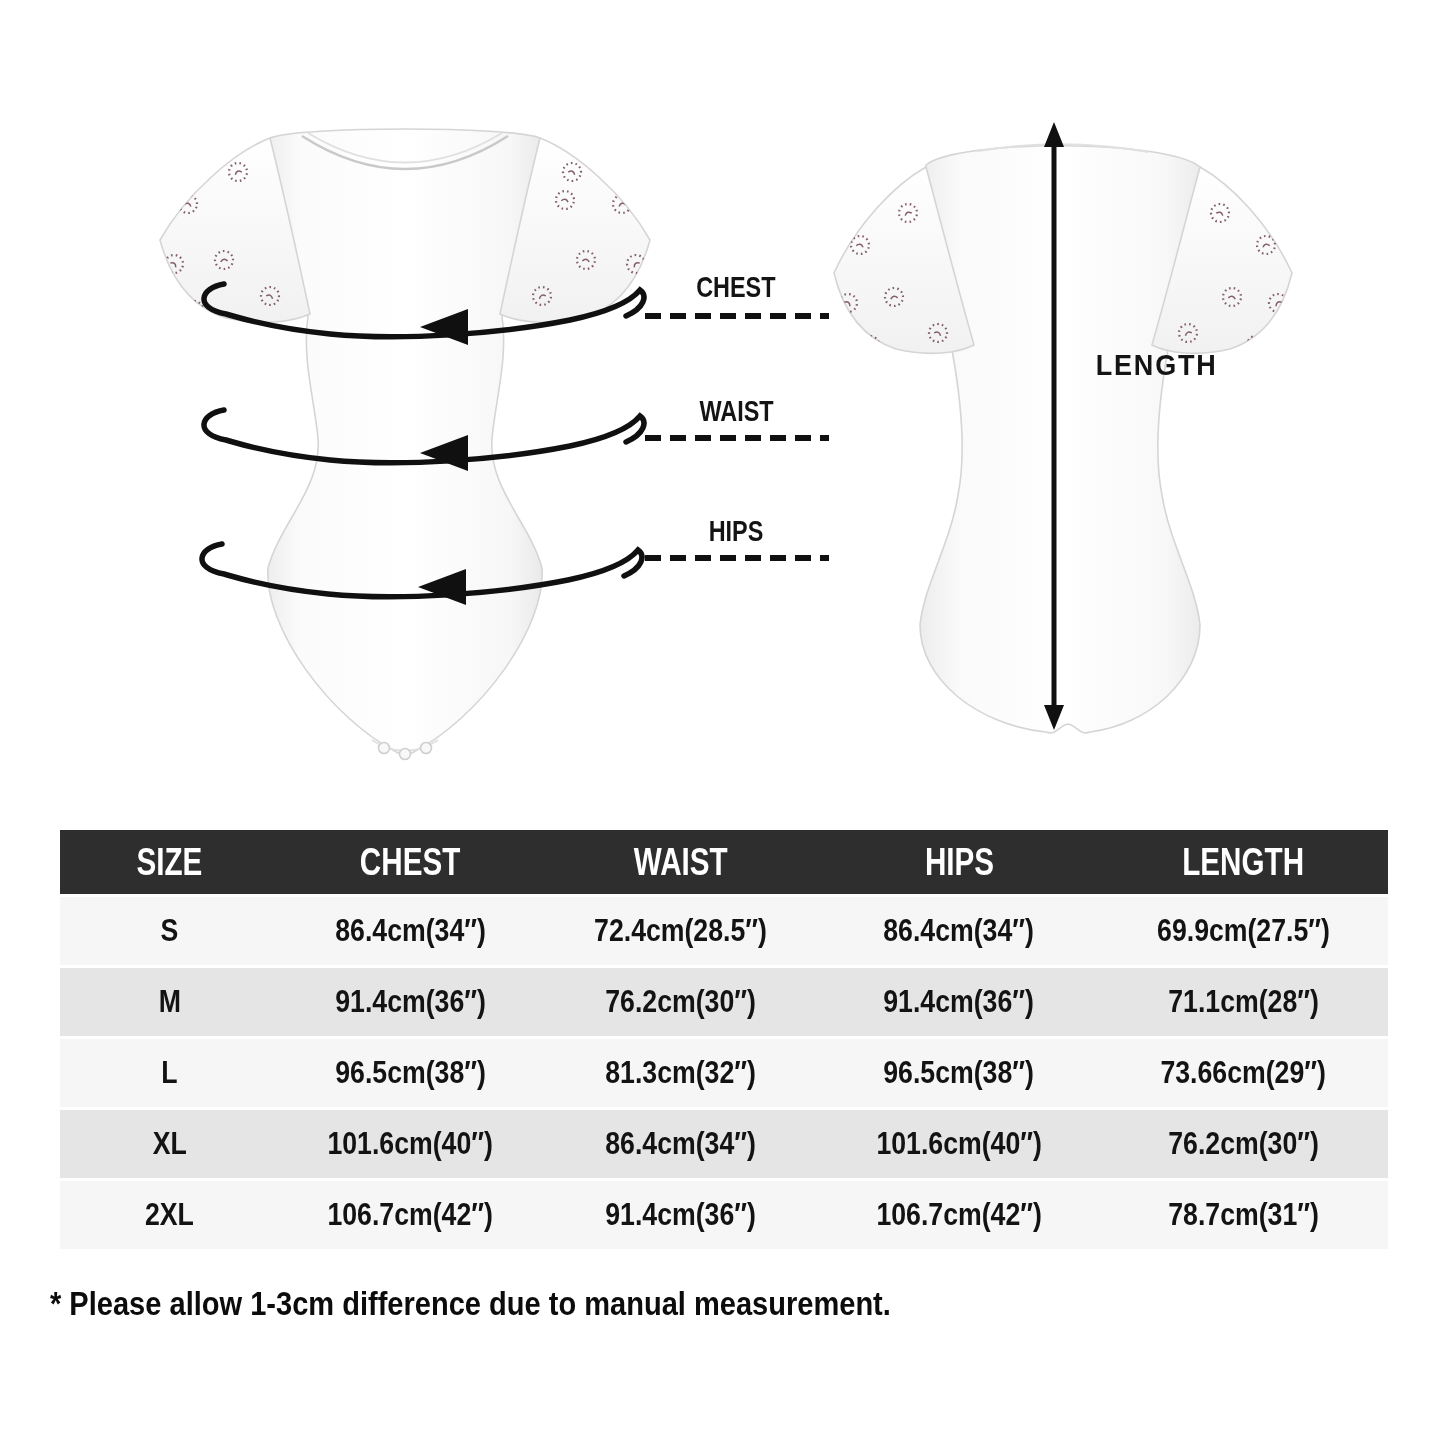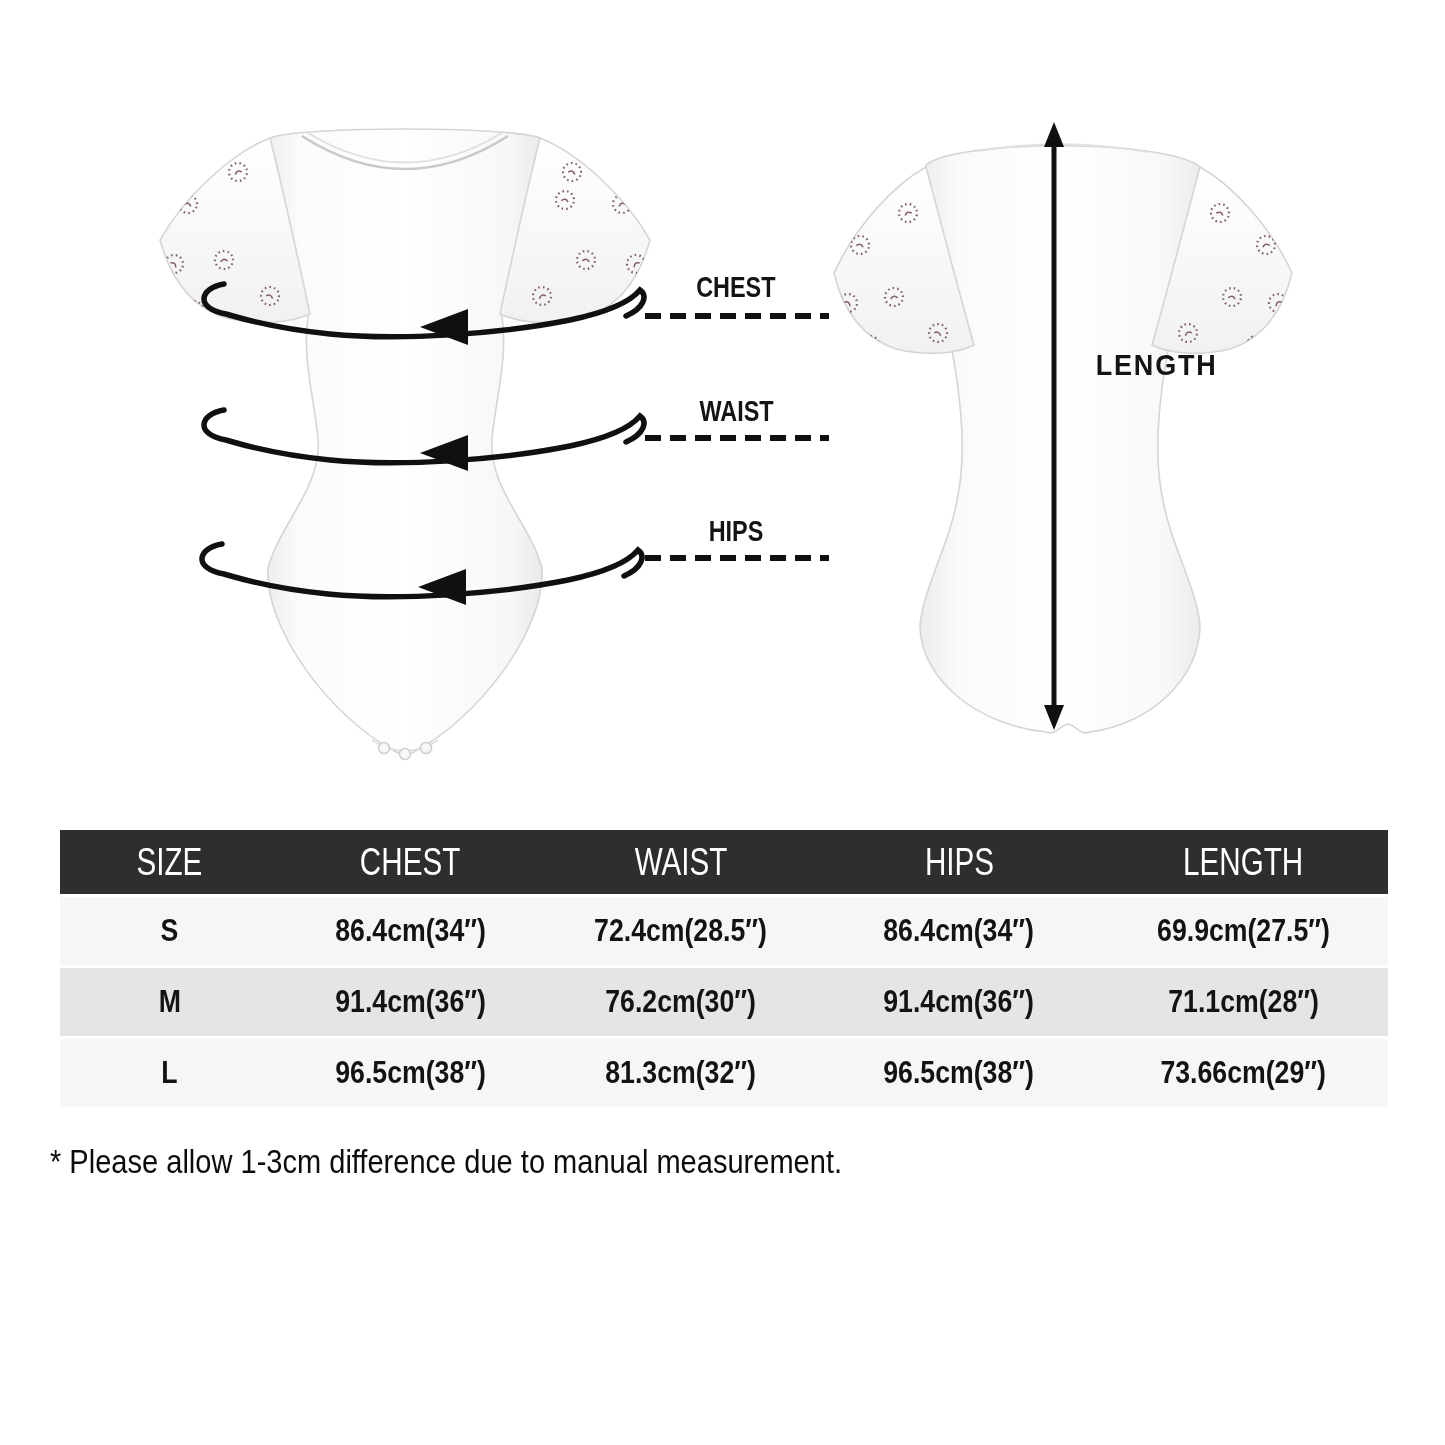--- a/index.html
+++ b/index.html
@@ -26,30 +26,30 @@
   .fillln{fill:var(--line,#101010);stroke:none;}
   .garment-stroke{stroke:#d5d5d5;stroke-width:1.6;}
   .seam{stroke:#c9c9c9;stroke-width:2.6;fill:none;}
   .seam2{stroke:#e0e0e0;stroke-width:1.8;fill:none;}
   .motif{stroke:var(--pattern,#6e4350);fill:none;opacity:.85;}
 
   
   .table-wrap{margin:0 57px 0 60px;}
   table.size-table{width:1328px;border-collapse:collapse;table-layout:fixed;}
   .size-table th{background:var(--header-bg,#2e2e2e);color:var(--header-text,#ffffff);
-                 height:64px;font-size:39px;font-weight:normal;padding:0;}
+                 height:64px;font-size:39px;font-weight:bold;padding:0;}
   .size-table td{height:68px;border-top:3px solid #ffffff;text-align:center;
                  font-size:31px;font-weight:bold;color:#131313;padding:0;}
   tr.r-light td{background:var(--row-light,#f6f6f6);}
   tr.r-dark td{background:var(--row-dark,#e5e5e5);}
   .cnd{display:inline-block;transform:scaleX(.86);transform-origin:50% 50%;white-space:nowrap;}
   .cnd-h{display:inline-block;transform:scaleX(.76);transform-origin:50% 50%;white-space:nowrap;}
 
   
-  .footnote{margin:36px 0 0 50px;font-size:33px;font-weight:normal;color:#0c0c0c;}
+  .footnote{margin:36px 0 0 50px;font-size:33px;font-weight:bold;color:#0c0c0c;}
   .cnd-f{display:inline-block;transform:scaleX(.88);transform-origin:0 50%;white-space:nowrap;}
 </style>
 </head>
 <body>
 
 <div class="diagram">
 
   <svg class="abs" style="left:150px;top:108px;" width="510" height="660" viewBox="0 0 510 660">
     <defs>
       <linearGradient id="f-shade" x1="0" y1="0" x2="1" y2="0">
@@ -250,19 +250,33 @@
         <td><span class="cnd">91.4cm(36″)</span></td>
         <td><span class="cnd">71.1cm(28″)</span></td>
       </tr>
       <tr class="r-light">
         <td><span class="cnd">L</span></td>
         <td><span class="cnd">96.5cm(38″)</span></td>
         <td><span class="cnd">81.3cm(32″)</span></td>
         <td><span class="cnd">96.5cm(38″)</span></td>
         <td><span class="cnd">73.66cm(29″)</span></td>
       </tr>
+      <tr class="r-dark">
+        <td><span class="cnd">XL</span></td>
+        <td><span class="cnd">101.6cm(40″)</span></td>
+        <td><span class="cnd">86.4cm(34″)</span></td>
+        <td><span class="cnd">101.6cm(40″)</span></td>
+        <td><span class="cnd">76.2cm(30″)</span></td>
+      </tr>
+      <tr class="r-light">
+        <td><span class="cnd">2XL</span></td>
+        <td><span class="cnd">106.7cm(42″)</span></td>
+        <td><span class="cnd">91.4cm(36″)</span></td>
+        <td><span class="cnd">106.7cm(42″)</span></td>
+        <td><span class="cnd">78.7cm(31″)</span></td>
+      </tr>
     </tbody>
   </table>
 </div>
 
 <div class="footnote">
   <span class="cnd-f">* Please allow 1-3cm difference due to manual measurement.</span>
 </div>
 
 </body></html>

